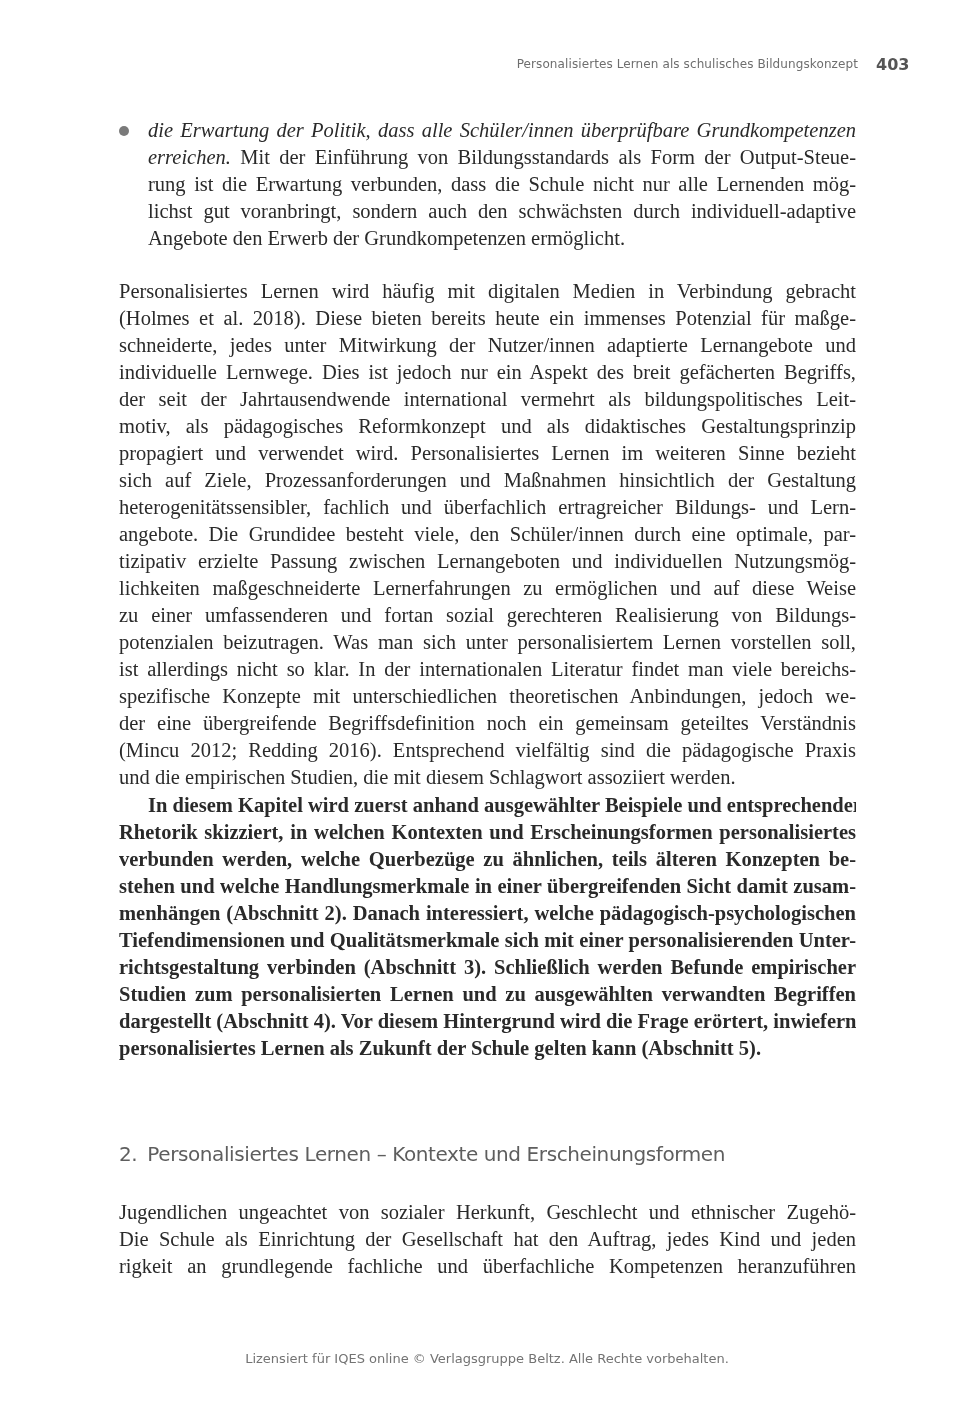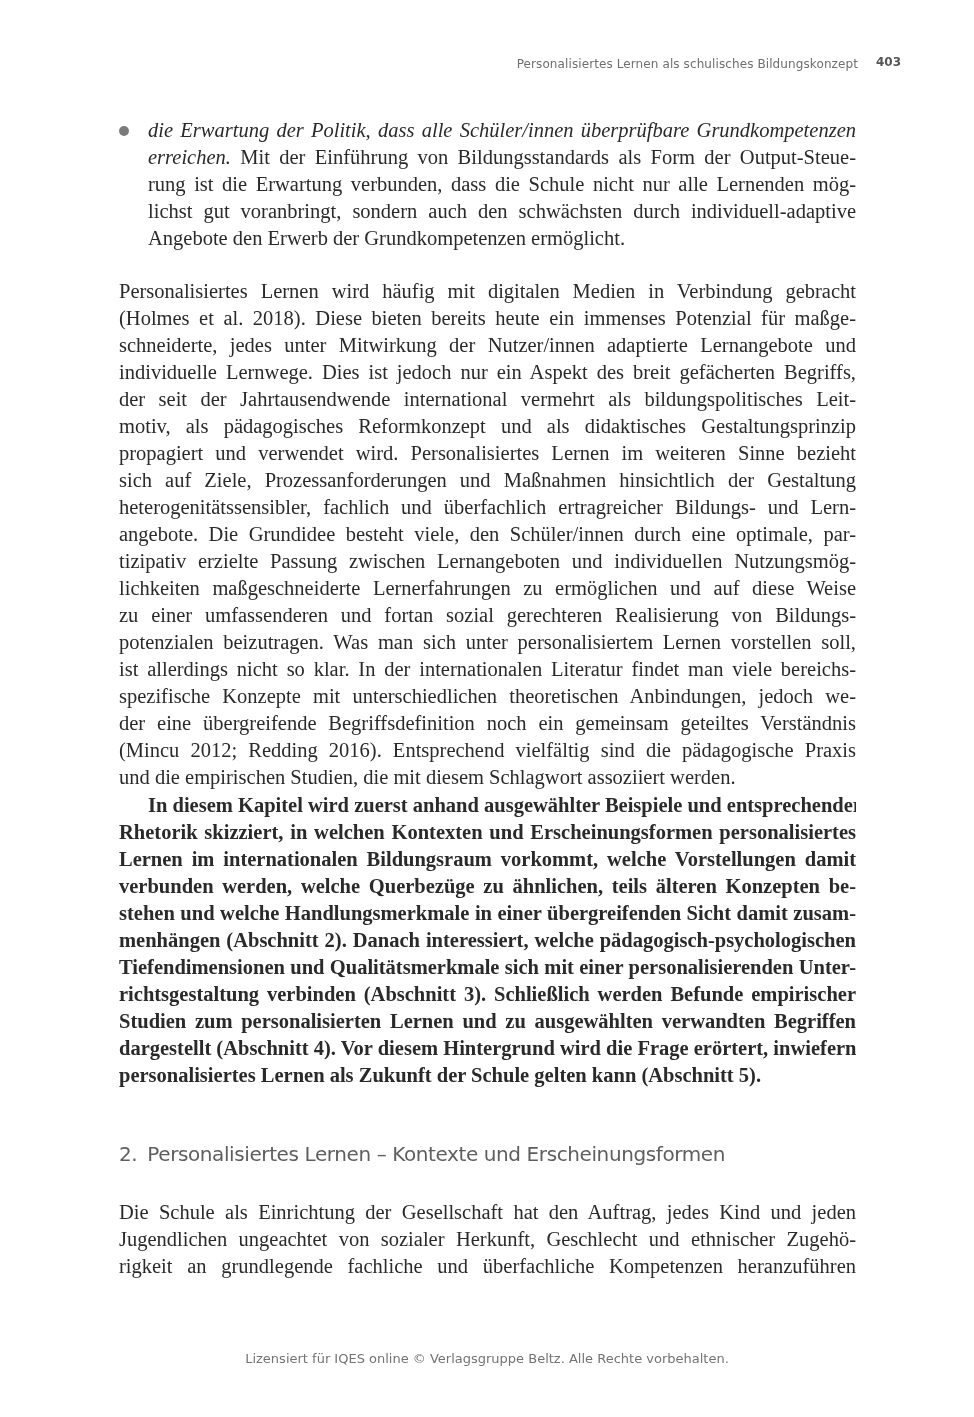--- a/index.html
+++ b/index.html
@@ -7,21 +7,21 @@
   .page { position: absolute; left: 0; top: 0; width: 974px; height: 1417px; background: #ffffff; }
 
   .running-head {
     position: absolute; top: 57px; left: 380px; width: 478px;
     text-align: right;
     font-family: "DejaVu Sans", sans-serif; font-size: 12px; color: #6e6e6e;
     letter-spacing: 0.1px;
   }
   .page-number {
     position: absolute; top: 55px; left: 876px; width: 50px;
-    font-family: "DejaVu Sans", sans-serif; font-size: 12px; font-weight: bold; color: #555555;
+    font-family: "DejaVu Sans", sans-serif; font-size: 16px; font-weight: bold; color: #555555;
   }
 
   .text-block {
     position: absolute; left: 119px; width: 737px;
     font-family: "Liberation Serif", serif; font-size: 20.5px; color: #2a2a2a;
   }
   .line {
     height: 27px; line-height: 27px; white-space: nowrap;
     text-align: justify; text-align-last: justify; overflow: hidden;
   }
@@ -87,35 +87,34 @@
     <div class="line">ist allerdings nicht so klar. In der internationalen Literatur findet man viele bereichs-</div>
     <div class="line">spezifische Konzepte mit unterschiedlichen theoretischen Anbindungen, jedoch we-</div>
     <div class="line">der eine übergreifende Begriffsdefinition noch ein gemeinsam geteiltes Verständnis</div>
     <div class="line">(Mincu 2012; Redding 2016). Entsprechend vielfältig sind die pädagogische Praxis</div>
     <div class="line last">und die empirischen Studien, die mit diesem Schlagwort assoziiert werden.</div>
   </div>
 
   <div class="text-block para2">
     <div class="line indent">In diesem Kapitel wird zuerst anhand ausgewählter Beispiele und entsprechender</div>
     <div class="line">Rhetorik skizziert, in welchen Kontexten und Erscheinungsformen personalisiertes</div>
-    <div class="line">Lernen im internationalen Bildungsraum vorkommt, welche Vorstellungen damit</div>
     <div class="line">verbunden werden, welche Querbezüge zu ähnlichen, teils älteren Konzepten be-</div>
     <div class="line">stehen und welche Handlungsmerkmale in einer übergreifenden Sicht damit zusam-</div>
     <div class="line">menhängen (Abschnitt 2). Danach interessiert, welche pädagogisch-psychologischen</div>
     <div class="line">Tiefendimensionen und Qualitätsmerkmale sich mit einer personalisierenden Unter-</div>
     <div class="line">richtsgestaltung verbinden (Abschnitt 3). Schließlich werden Befunde empirischer</div>
     <div class="line">Studien zum personalisierten Lernen und zu ausgewählten verwandten Begriffen</div>
     <div class="line">dargestellt (Abschnitt 4). Vor diesem Hintergrund wird die Frage erörtert, inwiefern</div>
     <div class="line last">personalisiertes Lernen als Zukunft der Schule gelten kann (Abschnitt 5).</div>
   </div>
 
   <div class="section-heading">
     <span class="num">2.</span><span>Personalisiertes Lernen – Kontexte und Erscheinungsformen</span>
   </div>
 
   <div class="text-block para3">
+    <div class="line">Jugendlichen ungeachtet von sozialer Herkunft, Geschlecht und ethnischer Zugehö-</div>
     <div class="line">Die Schule als Einrichtung der Gesellschaft hat den Auftrag, jedes Kind und jeden</div>
-    <div class="line">Jugendlichen ungeachtet von sozialer Herkunft, Geschlecht und ethnischer Zugehö-</div>
     <div class="line">rigkeit an grundlegende fachliche und überfachliche Kompetenzen heranzuführen</div>
   </div>
 
   <div class="footer">Lizensiert für IQES online © Verlagsgruppe Beltz. Alle Rechte vorbehalten.</div>
 </div>
 
 </body></html>

